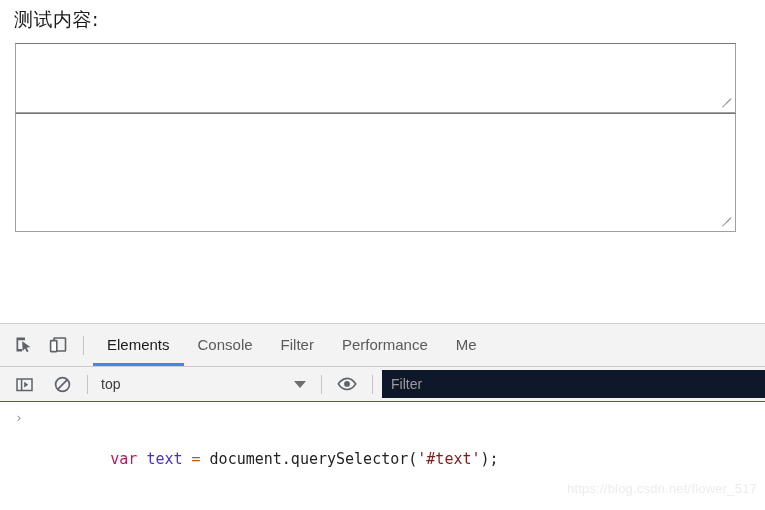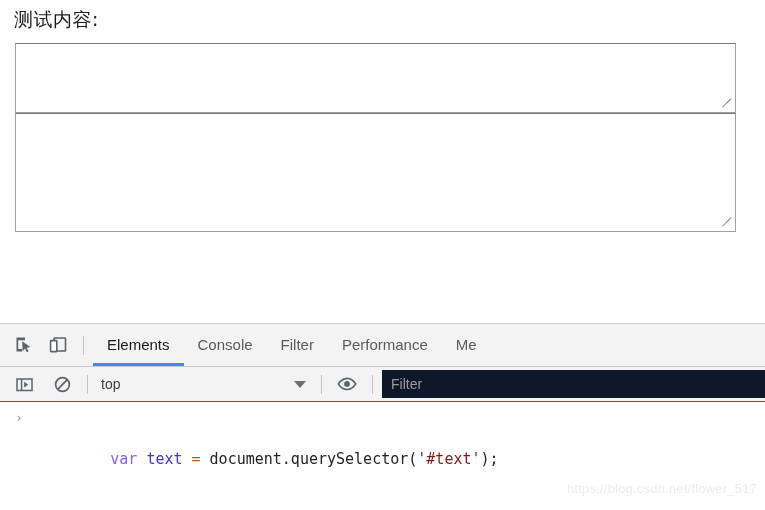--- a/index.html
+++ b/index.html
@@ -223,21 +223,21 @@
   }
   .arrow {
     position: absolute;
     left: 15px;
     top: 0;
     font-size: 13px;
     line-height: 21px;
     color: #8f8f8f;
     font-family: "DejaVu Sans Mono", monospace;
   }
-  .tok-key { color: #8b5cf6; }
+  .tok-key { color: #be185d; }
   .tok-var { color: #4535c6; }
   .tok-op  { color: #c25800; }
   .tok-str { color: #7f1d1d; }
   .tok-plain { color: #222222; margin-top: 41px; }
 
   #watermark {
     position: absolute;
     right: 8px;
     top: 481px;
     font-size: 13px;

